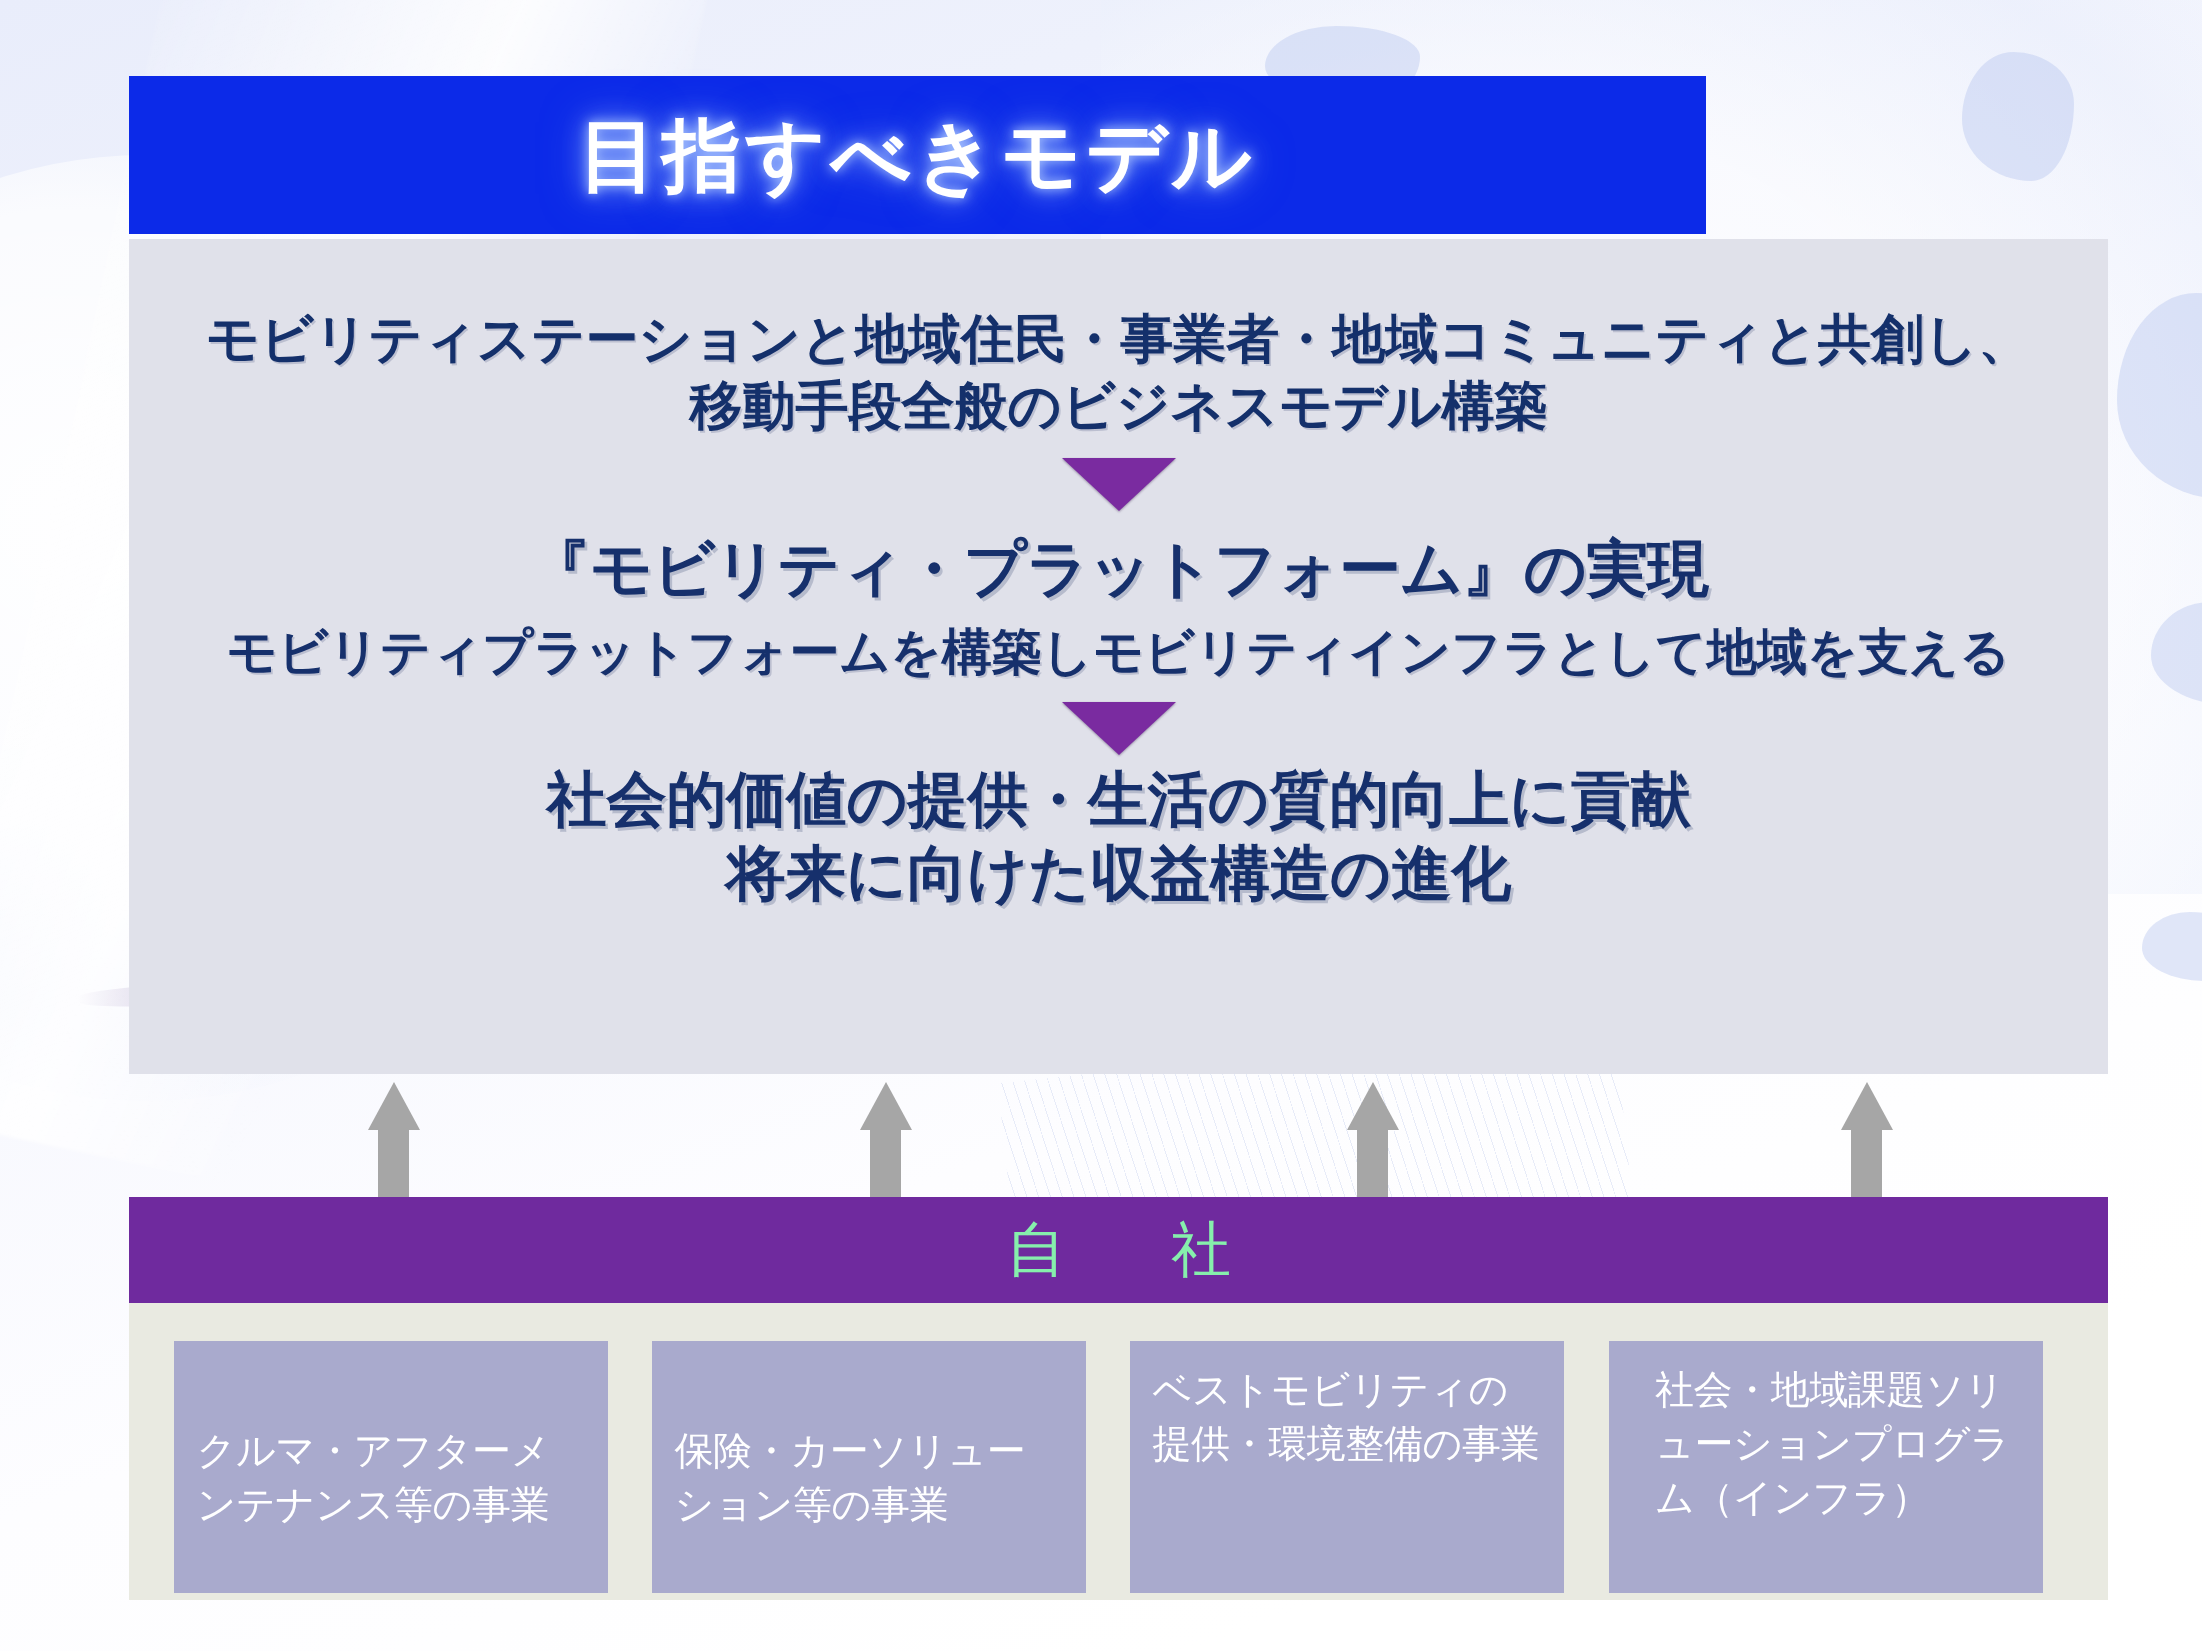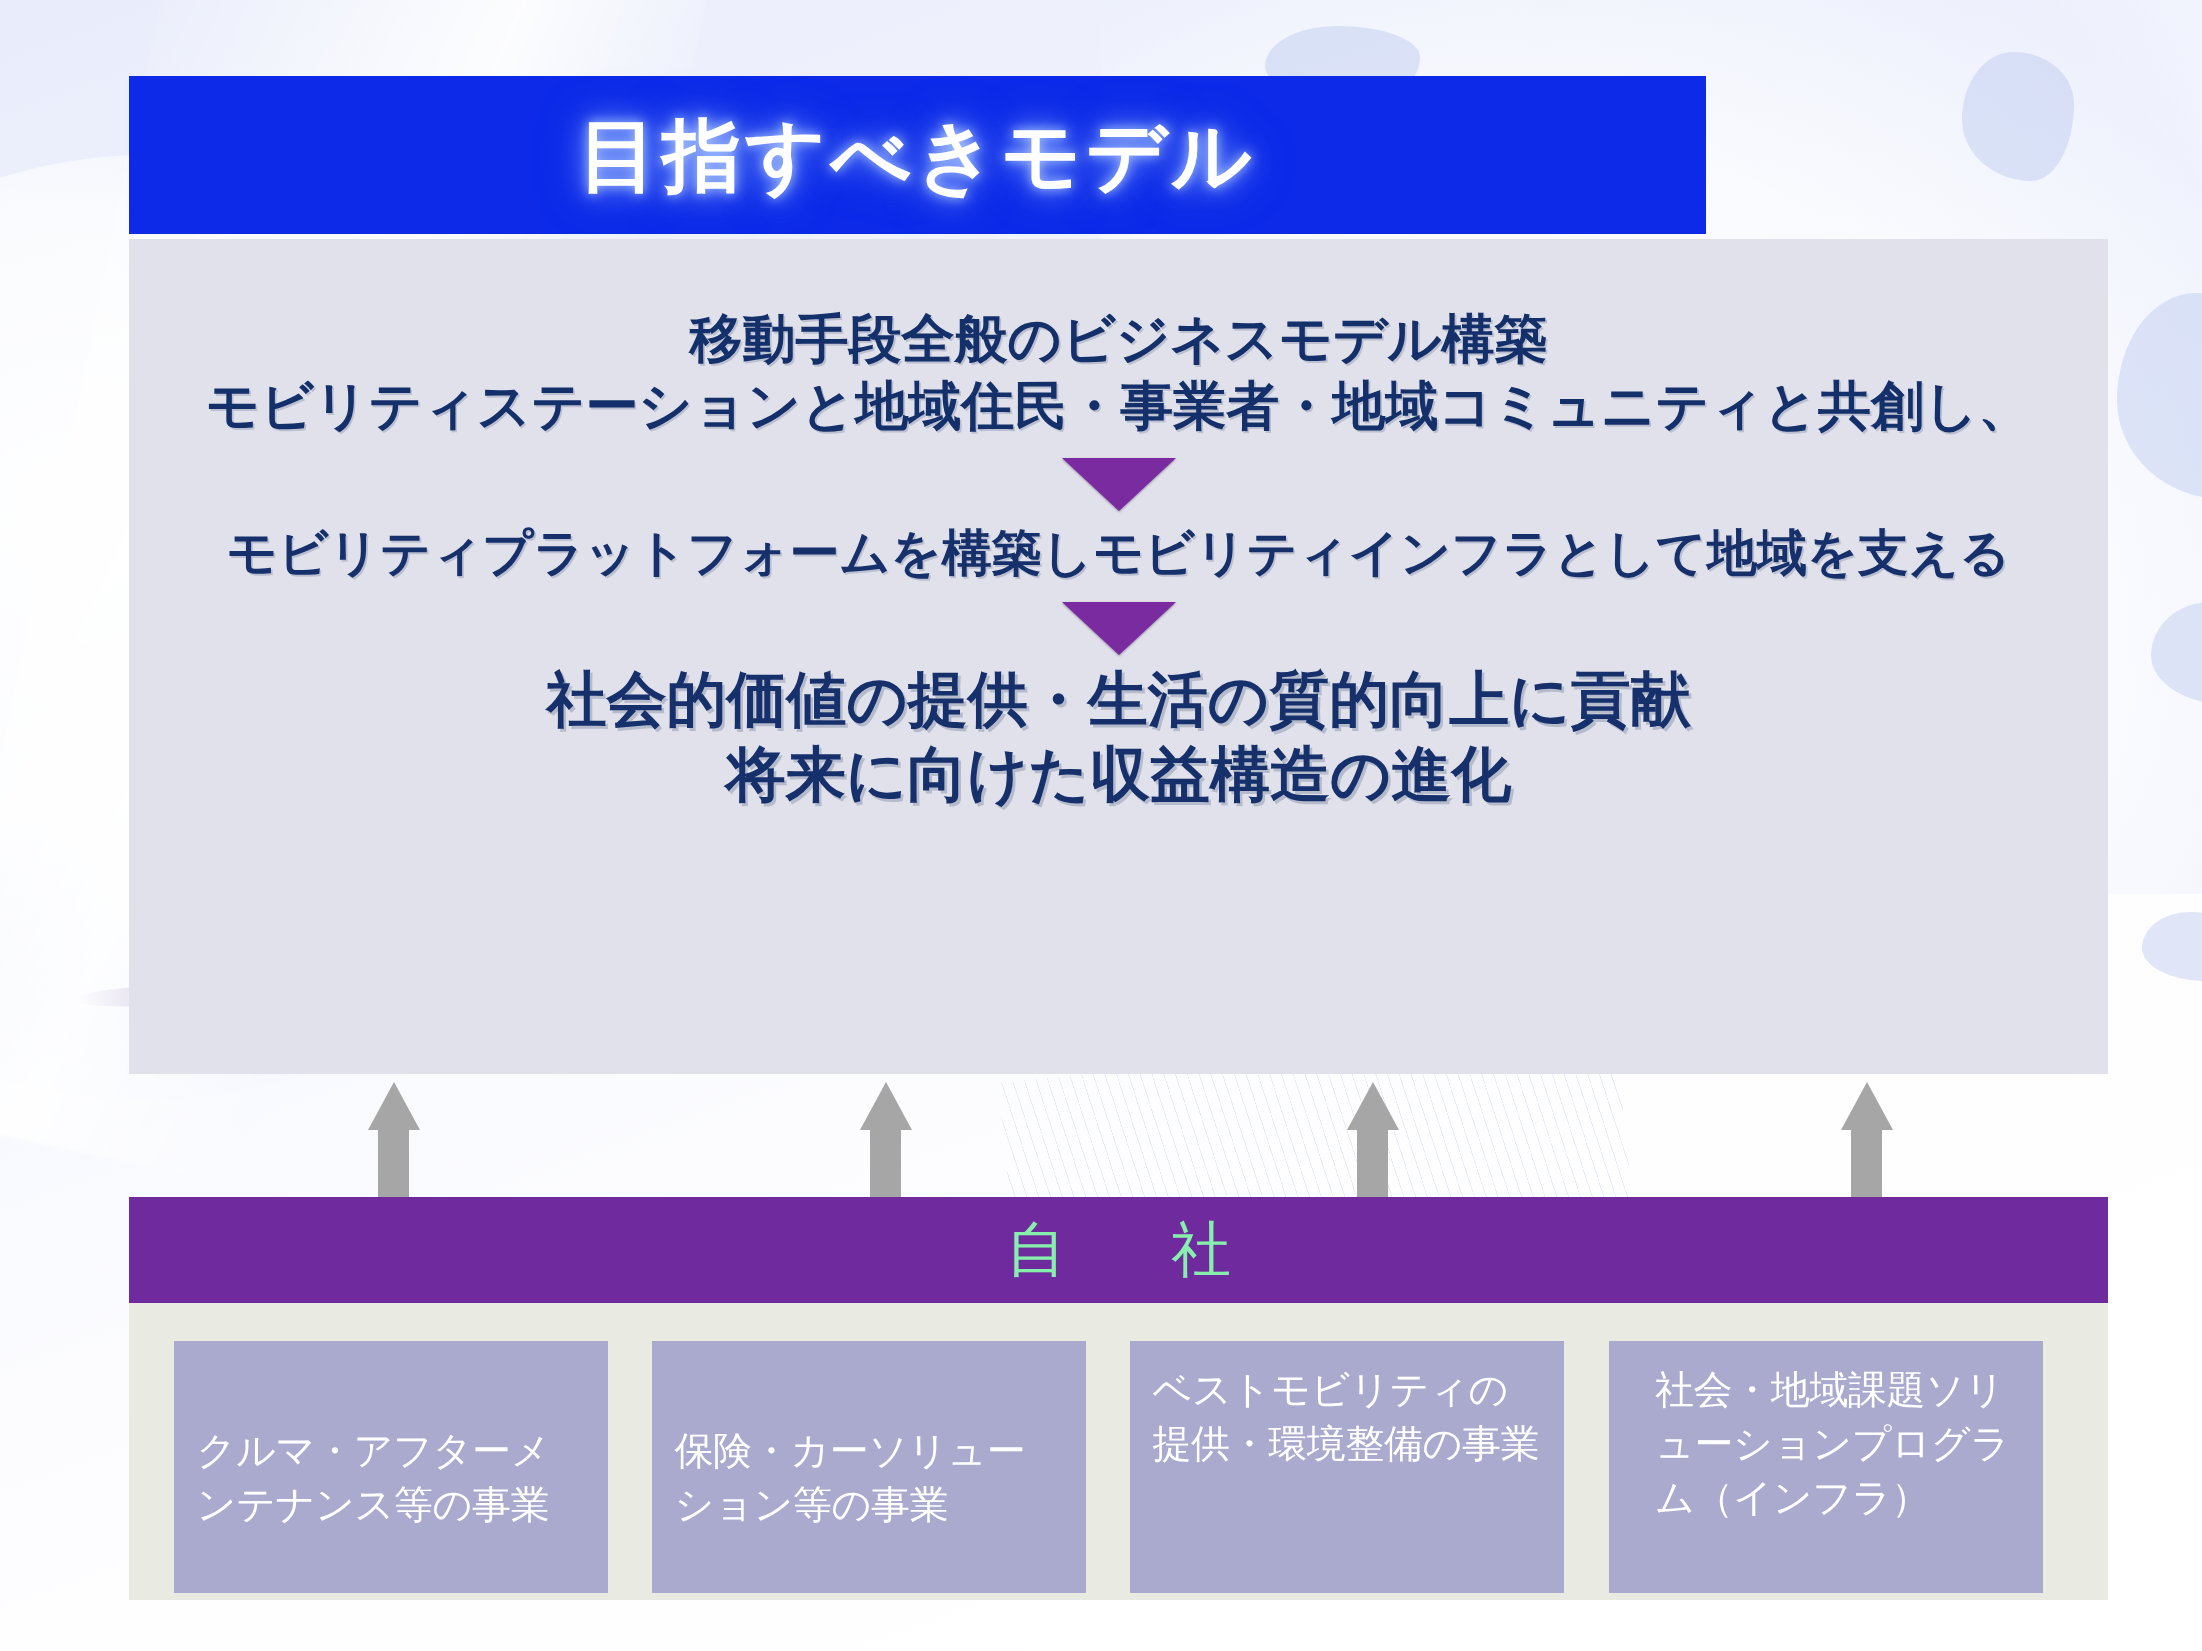--- a/index.html
+++ b/index.html
@@ -269,26 +269,27 @@
   <div class="bg-map-speck" style="left:2142px; top:912px;width:103px; height:69px;"></div>
 
   <div id="title-bar">
     <span id="title-text">目指すべきモデル</span>
   </div>
 
   <div id="main-panel">
 
 
     <div id="cocreate-block">
+      <div class="serif-line">モビリティステーションと地域住民・事業者・地域コミュニティと共創し、</div>
       <div class="serif-line">移動手段全般のビジネスモデル構築</div>
-      <div class="serif-line">モビリティステーションと地域住民・事業者・地域コミュニティと共創し、</div>
     </div>
 
     <div class="tri-arrow" id="arrow-1"></div>
 
+    <div id="platform-title">『モビリティ・プラットフォーム』の実現</div>
     <div id="platform-sub">モビリティプラットフォームを構築しモビリティインフラとして地域を支える</div>
 
     <div class="tri-arrow" id="arrow-2"></div>
 
     <div id="outcome-block">
       <div>社会的価値の提供・生活の質的向上に貢献</div>
       <div>将来に向けた収益構造の進化</div>
     </div>
   </div>
 

